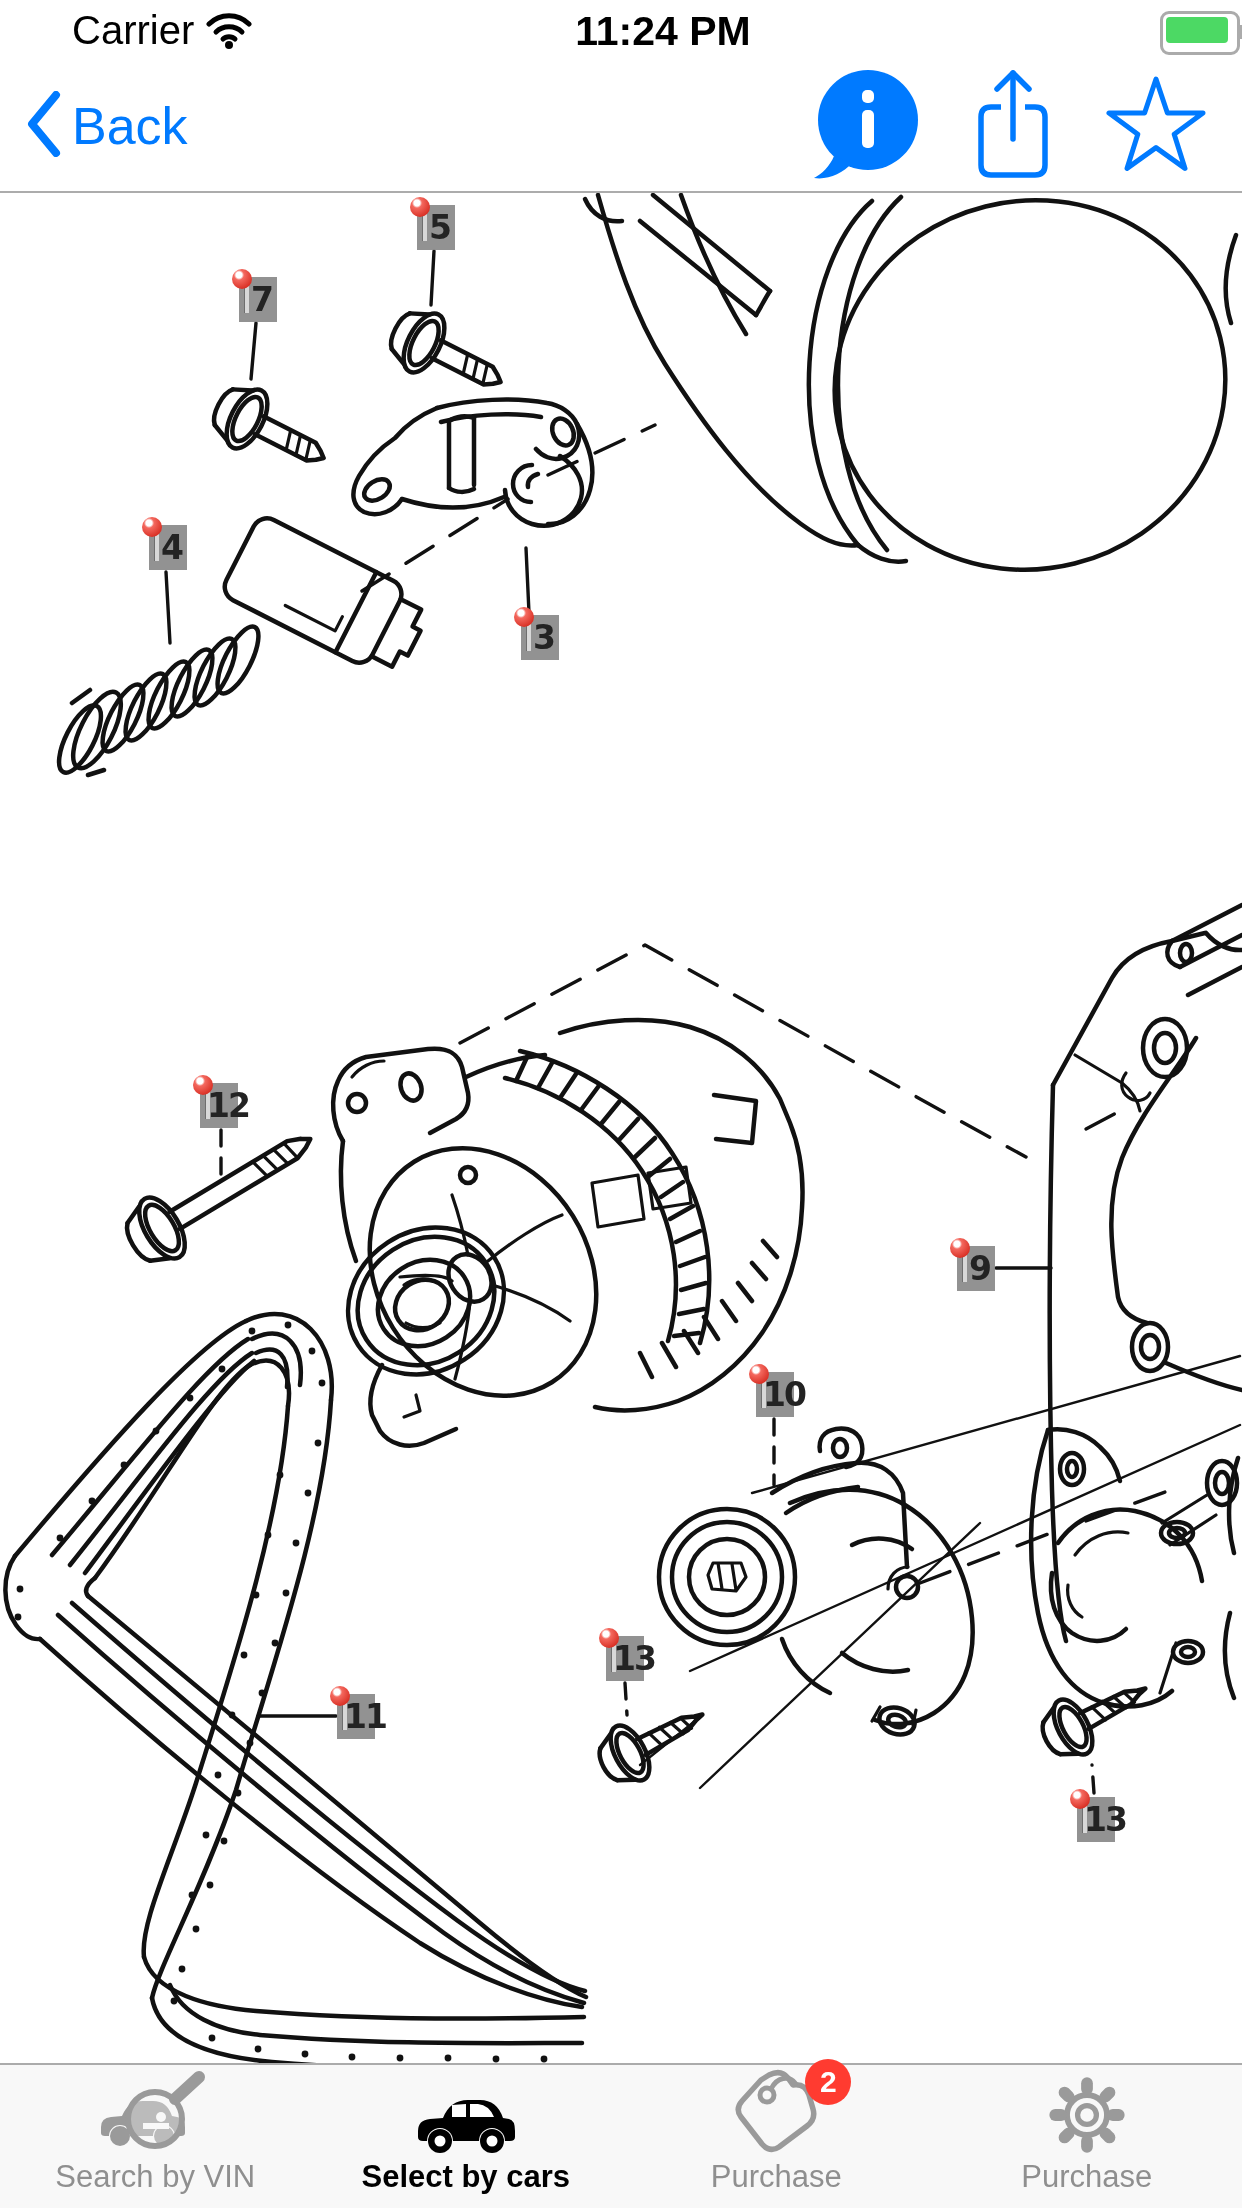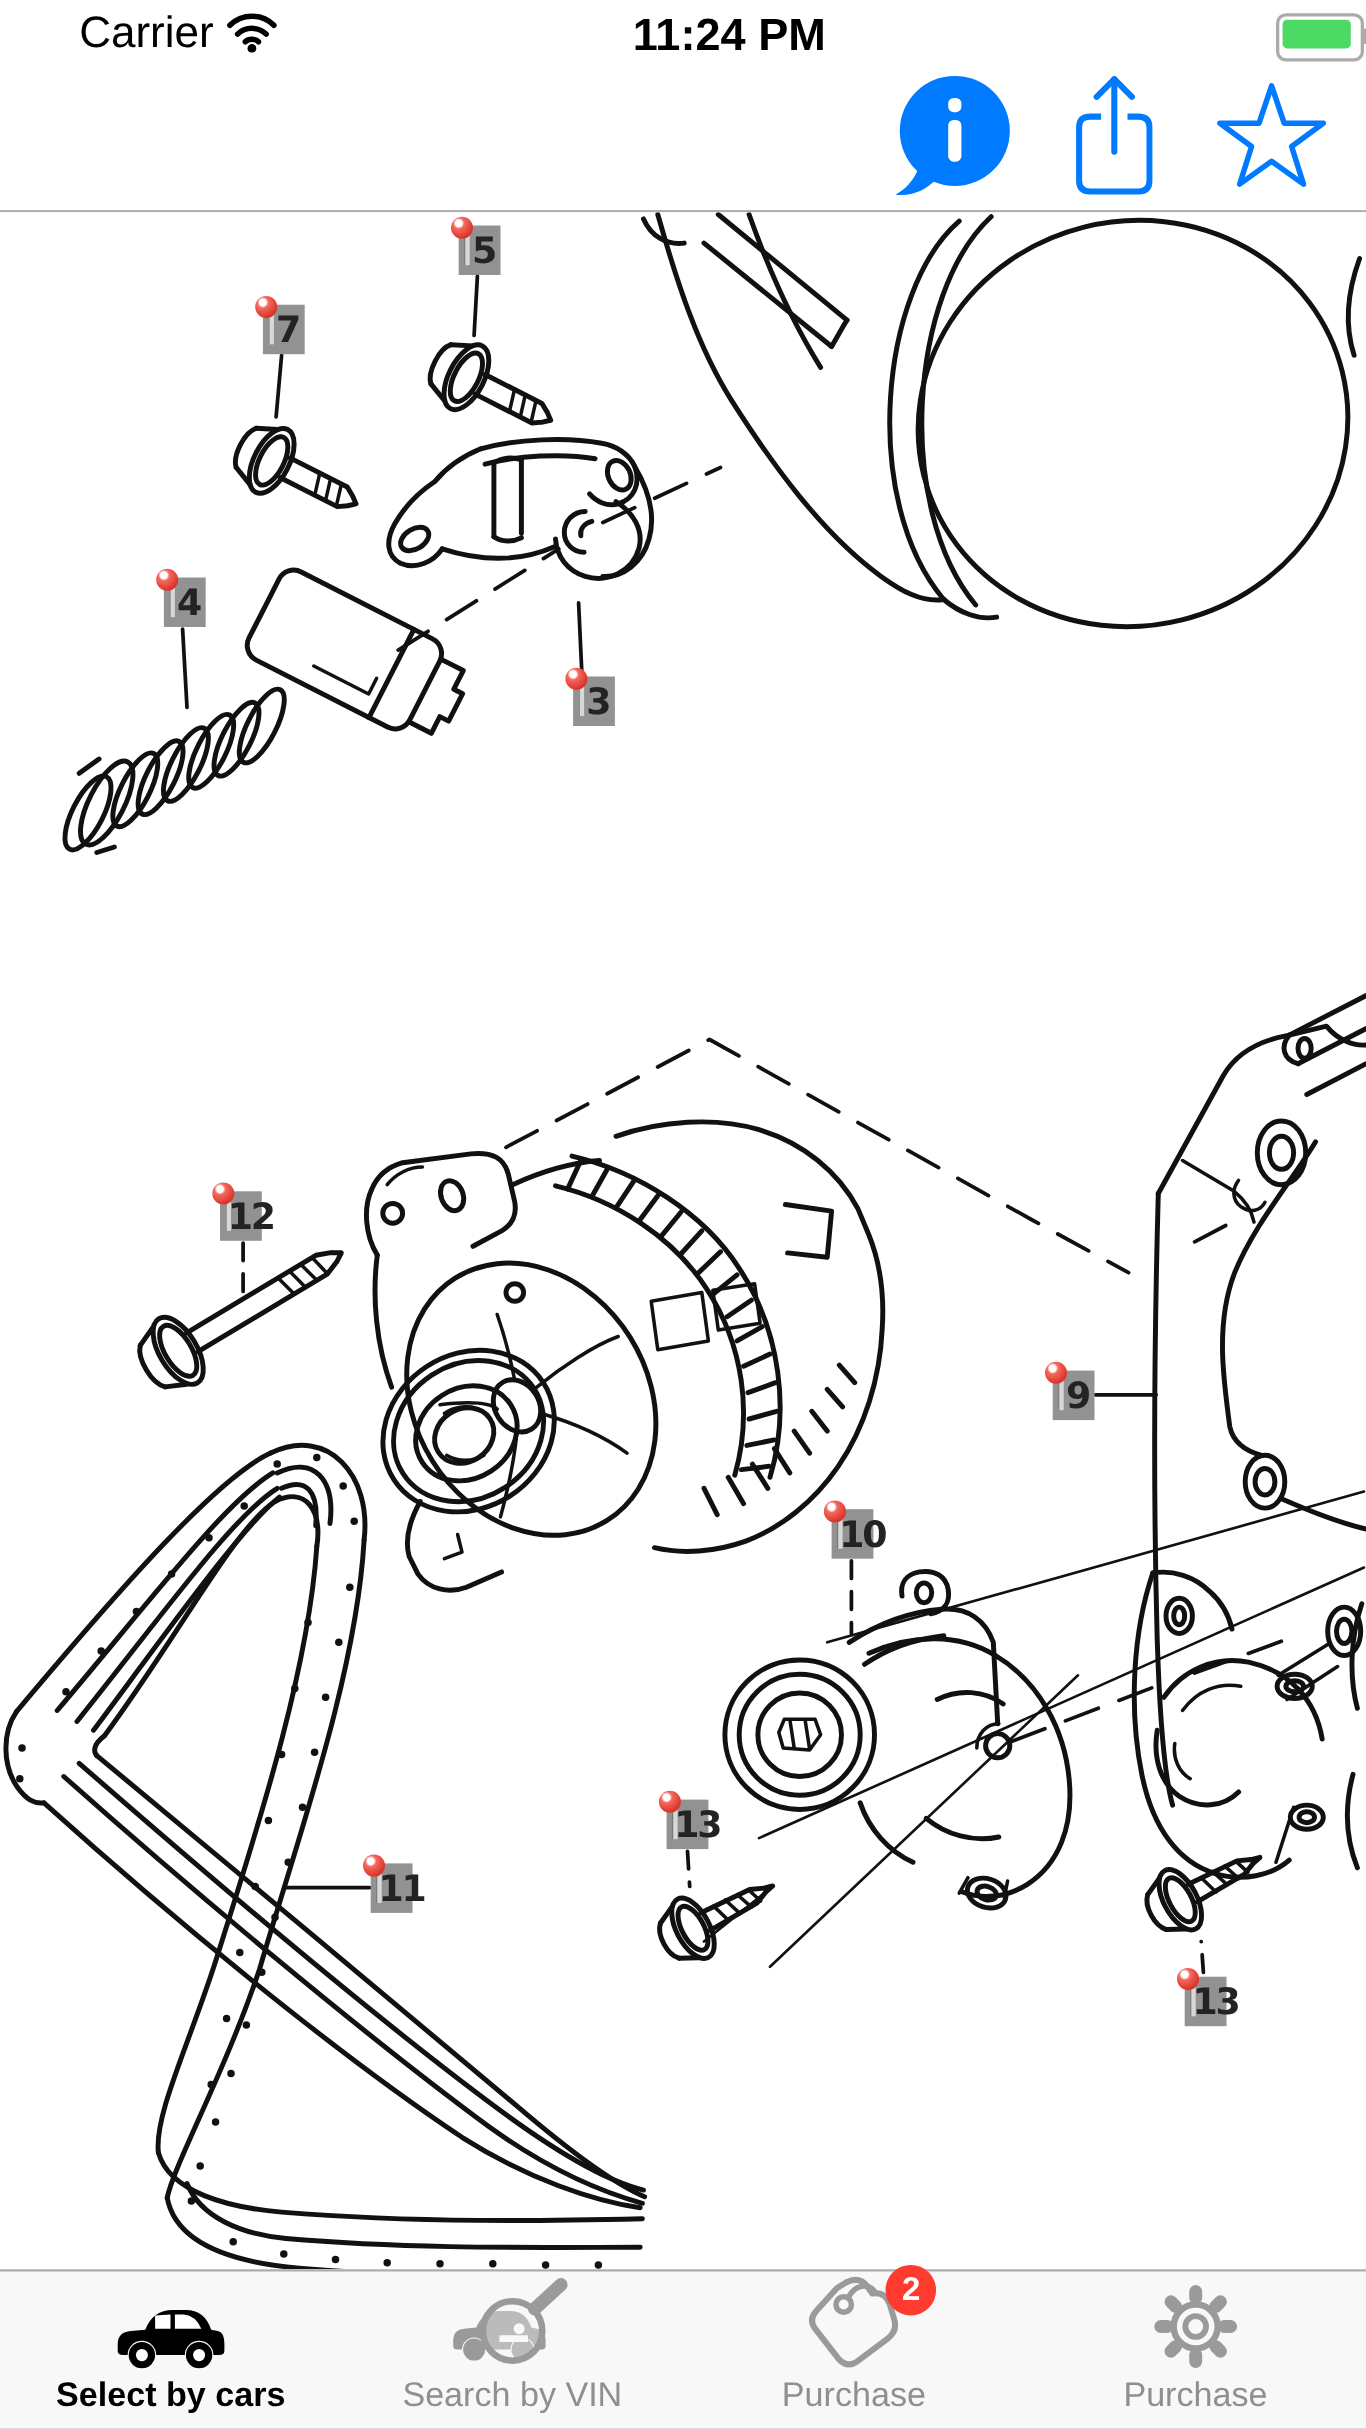--- a/index.html
+++ b/index.html
@@ -72,20 +72,28 @@
       </span>
       <span>
         <svg width="24" height="42" viewBox="0 0 24 42">
           <path d="M14 0 L2 22 L10 22 L7 42 L22 16 L13 16 Z" fill="#000"></path>
         </svg>
       </span>
     </div>
   </div>
 
   <div class="nav-bar">
+    <div class="back-btn">
+      <span>
+        <svg width="36" height="66" viewBox="0 0 36 66">
+          <path d="M30 4 L6 33 L30 62" fill="none" stroke="#007aff" stroke-width="8" stroke-linecap="round" stroke-linejoin="round"></path>
+        </svg>
+      </span>
+      <span class="back-label">Back</span>
+    </div>
     <div class="nav-icons">
       <span>
         <svg width="108" height="112" viewBox="0 0 108 112">
           <circle cx="56" cy="52" r="50" fill="#007aff"></circle>
           <path d="M22 88 C18 98, 10 106, 2 110 C16 112, 30 106, 40 95 Z" fill="#007aff"></path>
           <rect x="50" y="42" width="12" height="38" rx="5" fill="#fff"></rect>
           <rect x="50" y="22" width="12" height="13" rx="5" fill="#fff"></rect>
         </svg>
       </span>
       <span>
@@ -426,48 +434,48 @@
         </div>
         <div class="part-label" style="left: 1077px; top: 1604px;">
           <span class="pin-stem"></span>
           <span class="num">13</span>
           <span class="pin-ball"></span>
         </div>
       </div>
   </div>
 
   <div class="tab-bar">
-    <div class="tab active">
-      <div class="icon-wrap">
-        <svg width="112" height="66" viewBox="0 0 112 66">
-          <path d="M8 42 Q8 31 20 30 L33 29 Q40 11 58 11 L70 11 Q87 11 93 29 L99 30 Q105 31 105 42 L105 48 Q105 52 100 52 L95 52 A13 13 0 0 0 69 52 L43 52 A13 13 0 0 0 17 52 L13 52 Q8 52 8 48 Z" fill="#000"></path>
-          <path d="M42 16 L42 28 L56 28 L56 15 Z M60 15 L60 28 L84 28 Q79 16 68 15 Z" fill="#fff"></path>
-          <circle cx="30" cy="52" r="12" fill="#000"></circle>
-            <circle cx="30" cy="52" r="5.5" fill="#fff"></circle>
-          <circle cx="82" cy="52" r="12" fill="#000"></circle>
-            <circle cx="82" cy="52" r="5.5" fill="#fff"></circle>
-        </svg>
-      </div>
-      <div class="tab-label">Select by cars</div>
-    </div>
     <div class="tab">
       <div class="icon-wrap">
         <svg width="120" height="84" viewBox="0 0 120 84">
           <g fill="#9a9a9a">
             <path d="M6 56 Q6 47 16 46 L27 45 Q33 30 48 30 L58 30 Q72 30 77 45 L82 46 Q90 47 90 56 L90 62 Q90 65 86 65 L80 65 A11 11 0 0 0 58 65 L36 65 A11 11 0 0 0 14 65 L10 65 Q6 65 6 62 Z"></path>
             <circle cx="25" cy="65" r="10"></circle>
               <circle cx="69" cy="65" r="10"></circle>
           </g>
           <circle cx="60" cy="48" r="27" fill="#f8f8f8" fill-opacity="0.35" stroke="#9a9a9a" stroke-width="6"></circle>
           <line x1="80" y1="28" x2="104" y2="6" stroke="#9a9a9a" stroke-width="12" stroke-linecap="round"></line>
           <path d="M48 58 L74 58 L74 52 L48 52 Z" fill="#f8f8f8"></path>
           <circle cx="66" cy="46" r="5" fill="#f8f8f8"></circle>
         </svg>
       </div>
       <div class="tab-label">Search by VIN</div>
+    </div>
+    <div class="tab active">
+      <div class="icon-wrap">
+        <svg width="112" height="66" viewBox="0 0 112 66">
+          <path d="M8 42 Q8 31 20 30 L33 29 Q40 11 58 11 L70 11 Q87 11 93 29 L99 30 Q105 31 105 42 L105 48 Q105 52 100 52 L95 52 A13 13 0 0 0 69 52 L43 52 A13 13 0 0 0 17 52 L13 52 Q8 52 8 48 Z" fill="#000"></path>
+          <path d="M42 16 L42 28 L56 28 L56 15 Z M60 15 L60 28 L84 28 Q79 16 68 15 Z" fill="#fff"></path>
+          <circle cx="30" cy="52" r="12" fill="#000"></circle>
+            <circle cx="30" cy="52" r="5.5" fill="#fff"></circle>
+          <circle cx="82" cy="52" r="12" fill="#000"></circle>
+            <circle cx="82" cy="52" r="5.5" fill="#fff"></circle>
+        </svg>
+      </div>
+      <div class="tab-label">Select by cars</div>
     </div>
     <div class="tab">
       <div class="icon-wrap">
         <svg width="90" height="86" viewBox="0 0 90 86">
           <path d="M38 6 Q50 0 57 9 L62 16 Q74 14 78 26 L82 40 Q85 50 76 57 L48 78 Q39 84 31 75 L10 48 Q4 40 11 32 L30 11 Z" fill="none" stroke="#9a9a9a" stroke-width="5.5" stroke-linejoin="round"></path>
           <circle cx="36" cy="26" r="7" fill="none" stroke="#9a9a9a" stroke-width="5"></circle>
           <path d="M40 20 C46 8, 58 6, 64 14" fill="none" stroke="#9a9a9a" stroke-width="5" stroke-linecap="round"></path>
         </svg>
         <div class="badge">2</div>
       </div>

